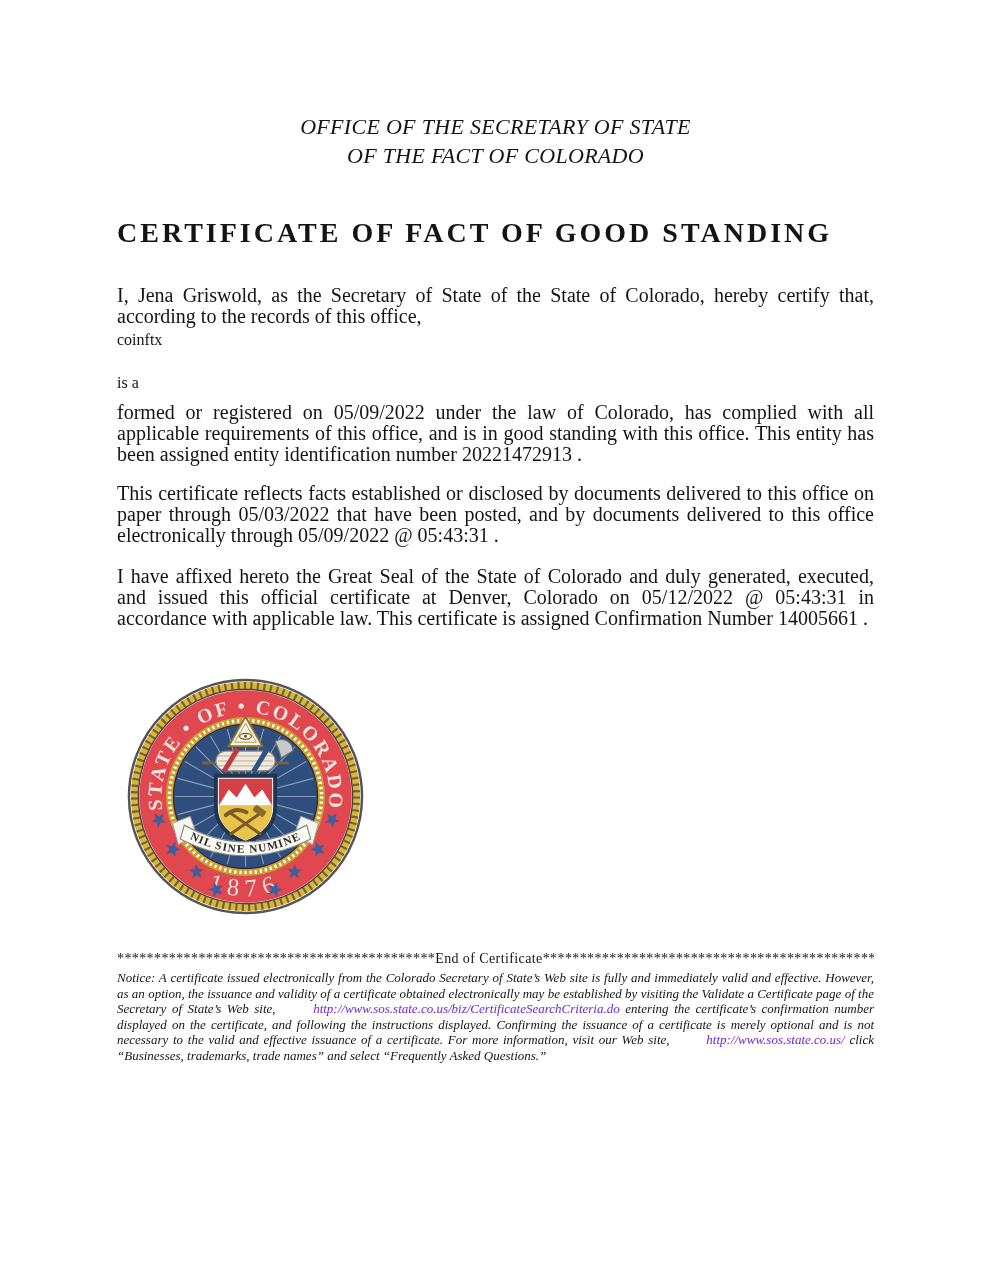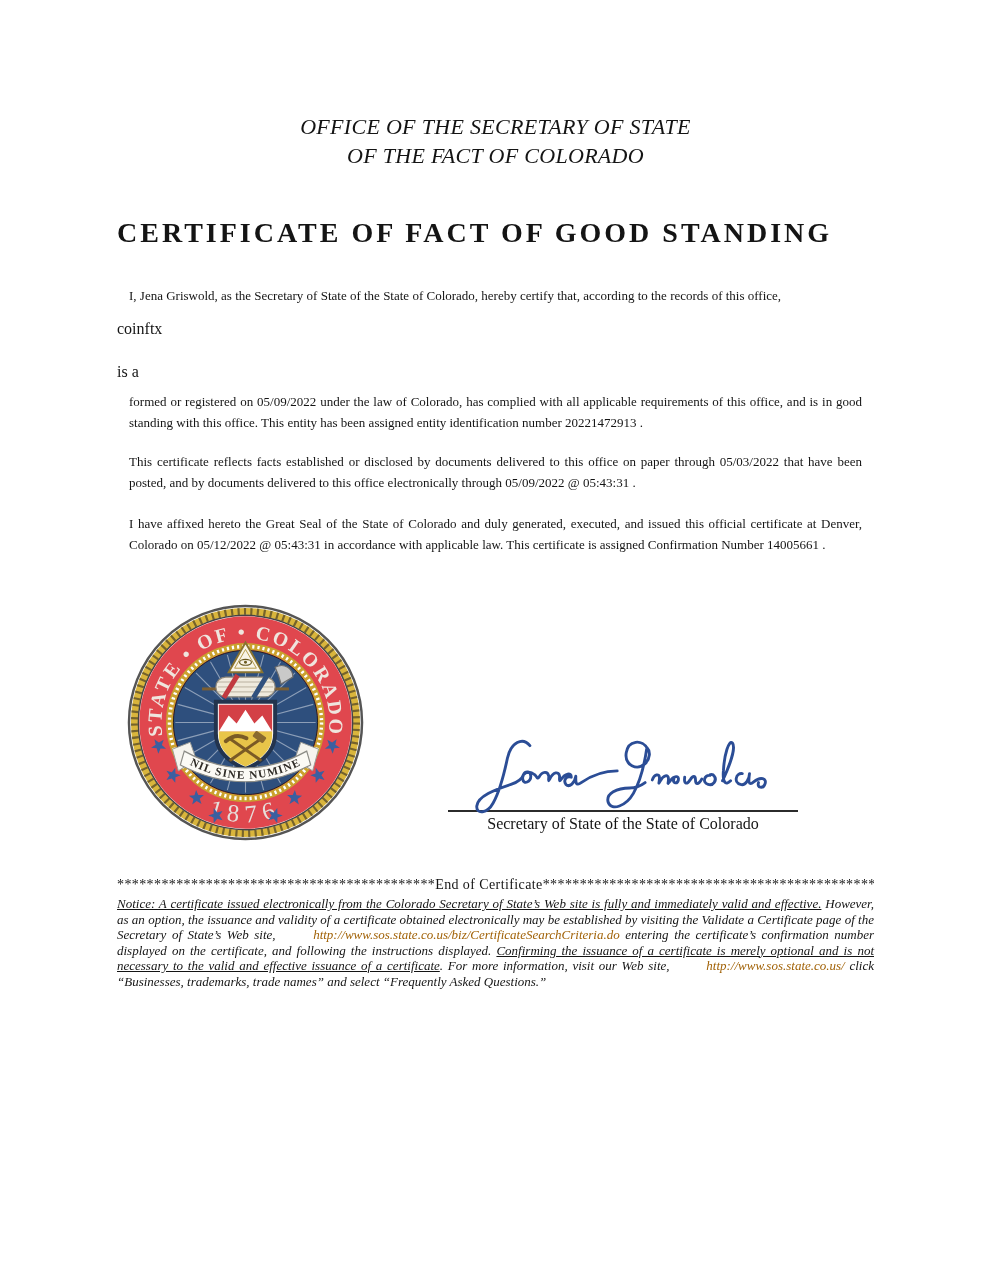--- a/index.html
+++ b/index.html
@@ -4,43 +4,43 @@
 <style>
   html,body { margin:0; padding:0; background:#ffffff; }
   .page {
     position:relative; width:989px; height:1280px; background:#ffffff;
     box-sizing:border-box; padding:112px 115px 0 117px;
     font-family:"Liberation Serif", serif; color:#141414; overflow:hidden;
   }
   .header { text-align:center; font-size:22px; line-height:29px; letter-spacing:0.3px;font-style:italic; }
   .title  { font-size:28px; font-weight:bold; letter-spacing:3px;
             margin:47px 0 0 0; white-space:nowrap; }
-  .body   { font-size:13px; line-height:21px; text-align:justify; margin:12px; }
+  .body   { font-size:20px; line-height:21px; text-align:justify; margin:0; }
   .p-intro    { margin-top:36px; }
   .center     { text-align:left; font-size:16px; line-height:21px; }
   .entity     { margin-top:2px; }
   .isa        { margin-top:22px; }
   .etype      { margin-top:5px; }
   .p-formed   { margin-top:9px; }
   .p-reflects { margin-top:18px; }
   .p-affixed  { margin-top:20px; }
 
   .seal-sig-row { display:flex; align-items:flex-start; margin-top:49px; }
   .seal { margin-left:10px; flex:0 0 auto; }
   .sig-block { width:350px; margin-left:84px; margin-top:130px; }
   .sig-svg { display:block; width:336px; height:90px; margin:0 0 -14px 12px; }
   .sig-line { border-top:2px solid #2b2b2b; width:350px; }
   .sig-label { text-align:center; font-size:16px; margin-top:3px; }
 
   .endline { margin-top:36px; font-size:14px; letter-spacing:0.4px;
              white-space:nowrap; overflow:hidden; }
   .notice  { margin:3px 0 0 0; font-style:italic; font-size:13px; line-height:15.5px;
              text-align:justify; }
-  .notice .und { text-decoration:underline; }
-  .notice .lnk { color:#a16207; text-decoration:none; cursor:pointer;margin-left:32px; }
+  .notice .und { }
+  .notice .lnk { color:#6d28d9; text-decoration:none; cursor:pointer;margin-left:32px; }
 </style>
 </head>
 <body>
 
 <div class="page">
 
   <div class="header">
     <div>OFFICE OF THE SECRETARY OF STATE</div>
     <div>OF THE FACT OF COLORADO</div>
   </div>
@@ -156,32 +156,19 @@
           </g>
         <g transform="translate(193.6 173.5) rotate(126)">
             <polygon points="0,-8 1.94,-2.67 7.6,-2.47 3.14,1.02 4.7,6.47 0,3.3 -4.7,6.47 -3.14,1.02 -7.6,-2.47 -1.94,-2.67"></polygon>
           </g>
         <g transform="translate(207.9 143.6) rotate(105)">
             <polygon points="0,-8 1.94,-2.67 7.6,-2.47 3.14,1.02 4.7,6.47 0,3.3 -4.7,6.47 -3.14,1.02 -7.6,-2.47 -1.94,-2.67"></polygon>
           </g>
       </g>
     </svg>
 
-    <div class="sig-block">
-      <svg class="sig-svg" viewBox="0 0 350 100" fill="none" stroke="#2b4d96" stroke-width="3.2" stroke-linecap="round" stroke-linejoin="round" aria-label="Jena Griswold">
-        <path d="M66 13 C58 3 45 9 41 27 C37 46 33 63 25 77 C19 88 6 90 7 80 C8 69 27 62 45 56 C54 53 58 48 59 45 C61 41 67 41 67 47 C67 53 59 57 58 50 C57 43 65 40 71 45 C74 47 74 51 76 48 C80 41 86 41 87 47 C87 51 86 54 88 50 C92 42 98 41 99 47 C99 51 98 54 101 50 C105 44 112 42 112 48 C106 46 103 52 106 56 C110 60 116 54 117 47 C117 52 116 59 123 54 C136 45 150 41 163 41"></path>
-        <path d="M197 17 C191 5 175 7 173 21 C171 35 185 41 194 33 C200 27 200 19 196 15 C194 29 190 50 181 66 C173 80 157 86 153 76 C150 66 163 60 177 60 C184 60 190 57 194 54"></path>
-        <path d="M202 51 C204 45 210 43 210 49 C210 54 208 57 211 52 C214 46 220 44 220 50 C220 55 218 57 222 52 C226 46 232 46 231 51 C230 56 224 55 226 50"></path>
-        <path d="M238 48 C237 55 240 57 244 51 C247 46 250 46 250 51 C250 56 253 57 257 50"></path>
-        <path d="M266 46 C260 45 257 54 264 56 C270 58 274 51 271 47 C269 44 266 45 266 46"></path>
-        <path d="M280 52 C288 35 295 15 291 10 C287 6 282 23 281 41 C280 53 283 58 289 52"></path>
-        <path d="M302 44 C295 43 292 54 300 56 C306 58 310 49 310 44 C309 51 308 59 315 53 C322 47 330 49 327 56 C325 61 318 60 320 54"></path>
-      </svg>
-      <div class="sig-line"></div>
-      <div class="sig-label">Secretary of State of the State of Colorado</div>
-    </div>
   </div>
 
   <div class="endline"><span>*******************************************</span><span>End of Certificate</span><span>***********************************************</span></div>
 
   <p class="notice" id="notice"><span class="und">Notice: A certificate issued electronically from the Colorado Secretary of State’s Web site is fully and immediately valid and effective.</span><span class=""> However, as an option, the issuance and validity of a certificate obtained electronically may be established by visiting the Validate a Certificate page of the Secretary of State’s Web site, </span><a class="lnk" href="#">http://www.sos.state.co.us/biz/CertificateSearchCriteria.do</a><span class=""> entering the certificate’s confirmation number displayed on the certificate, and following the instructions displayed. </span><span class="und">Confirming the issuance of a certificate is merely optional and is not necessary to the valid and effective issuance of a certificate</span><span class="">. For more information, visit our Web site, </span><a class="lnk" href="#">http://www.sos.state.co.us/</a><span class=""> click “Businesses, trademarks, trade names” and select “Frequently Asked Questions.”</span></p>
 
 </div>
 
 </body></html>

